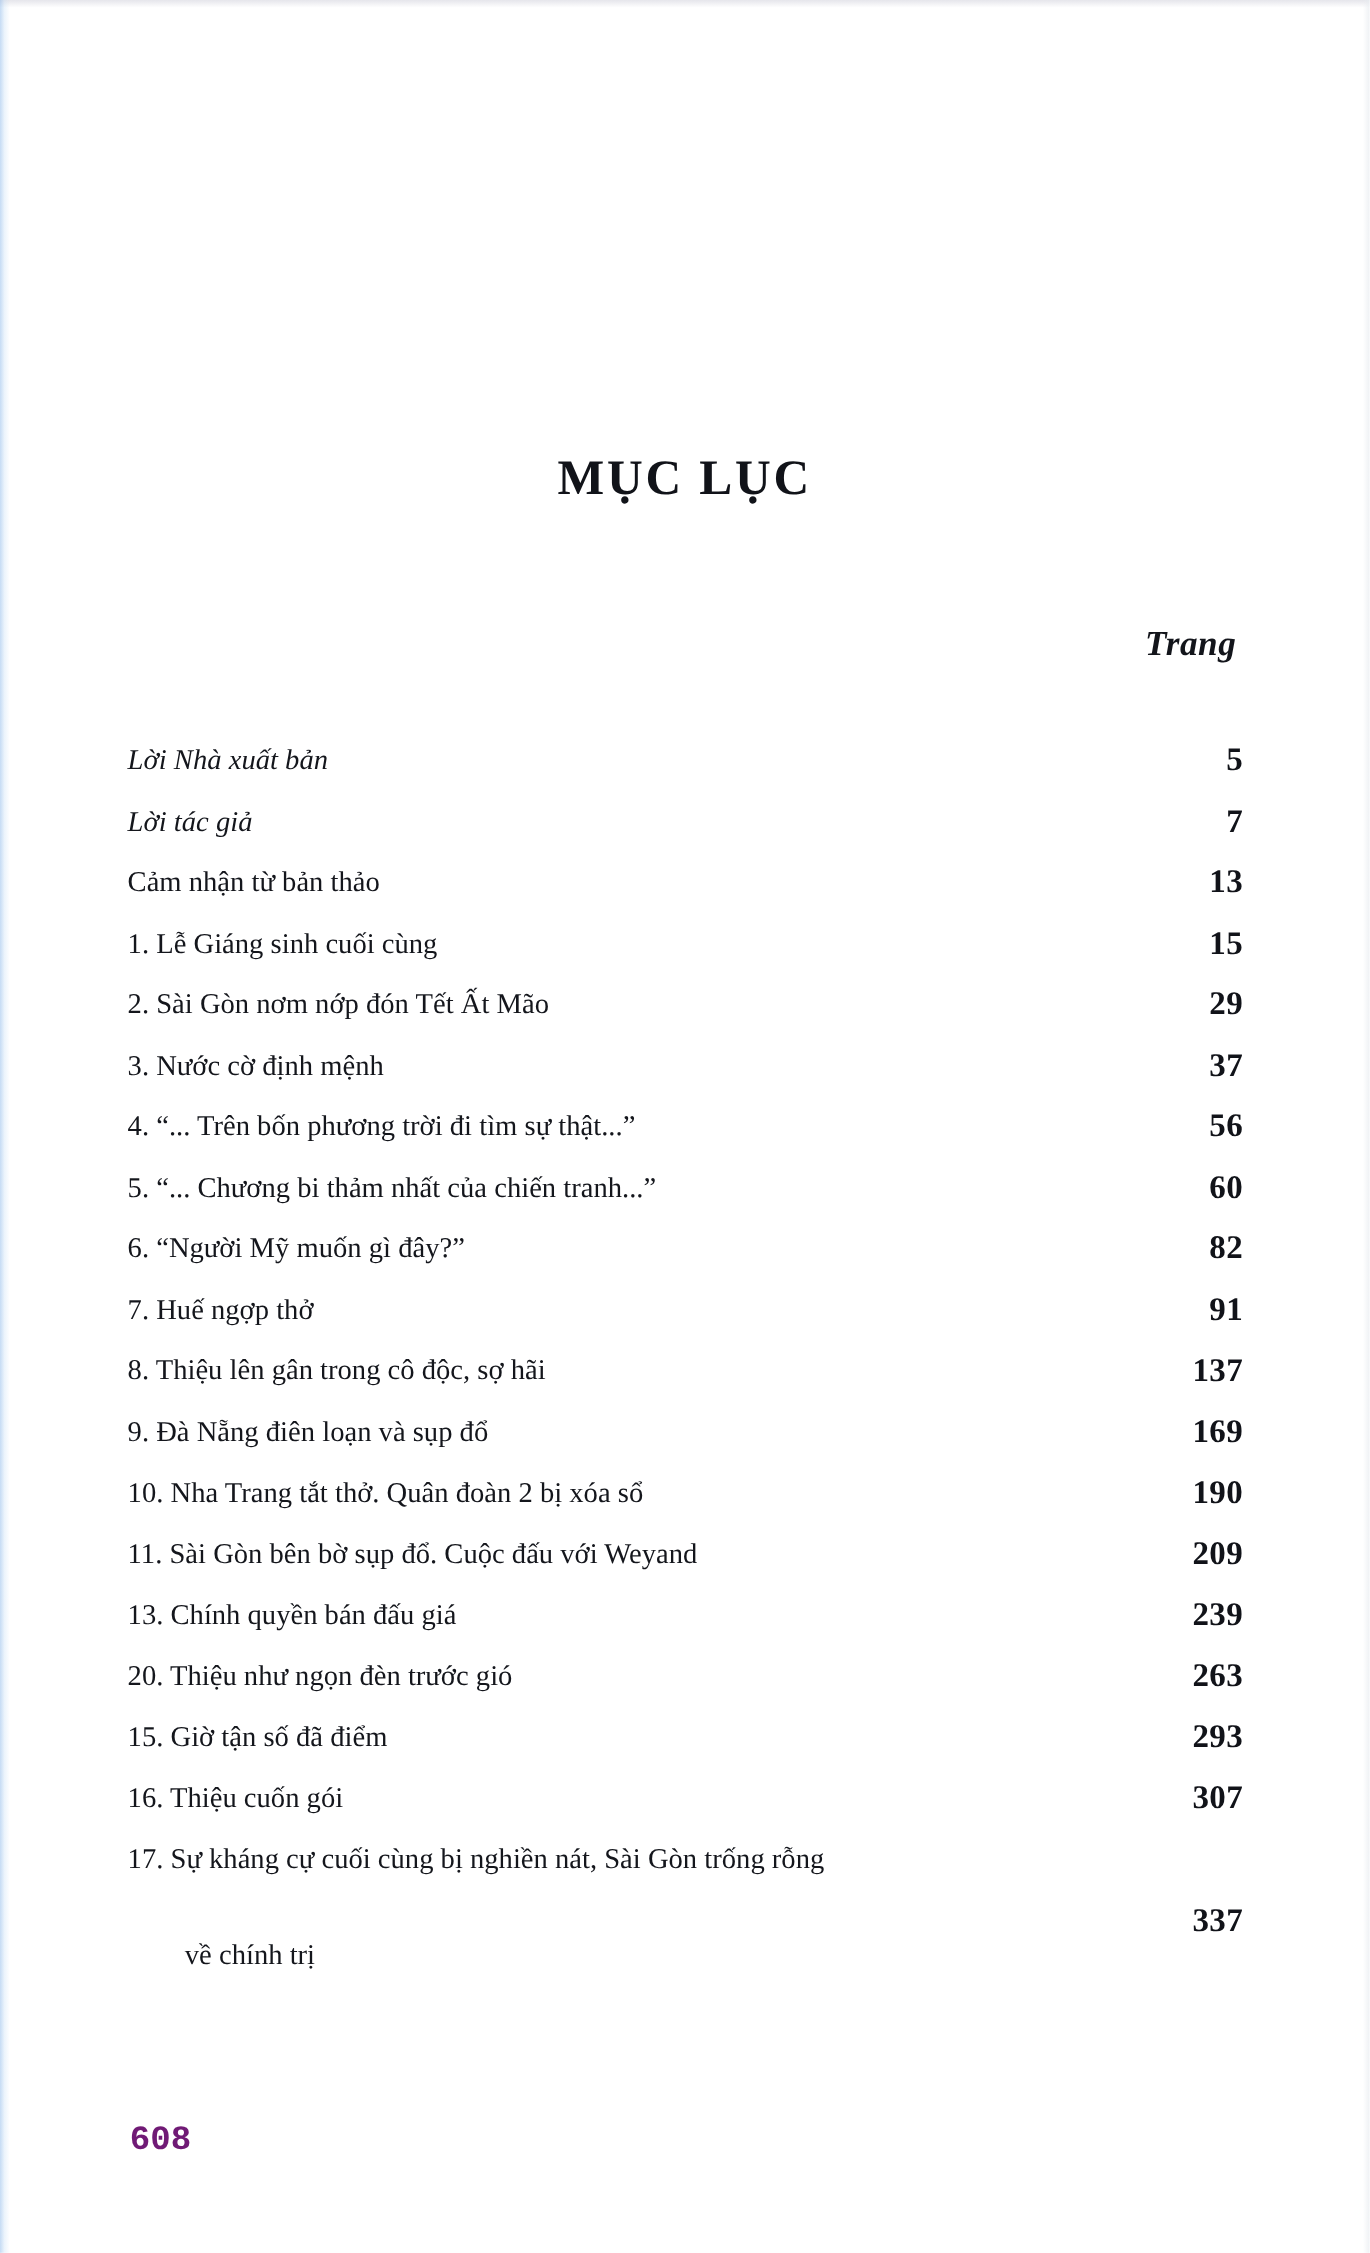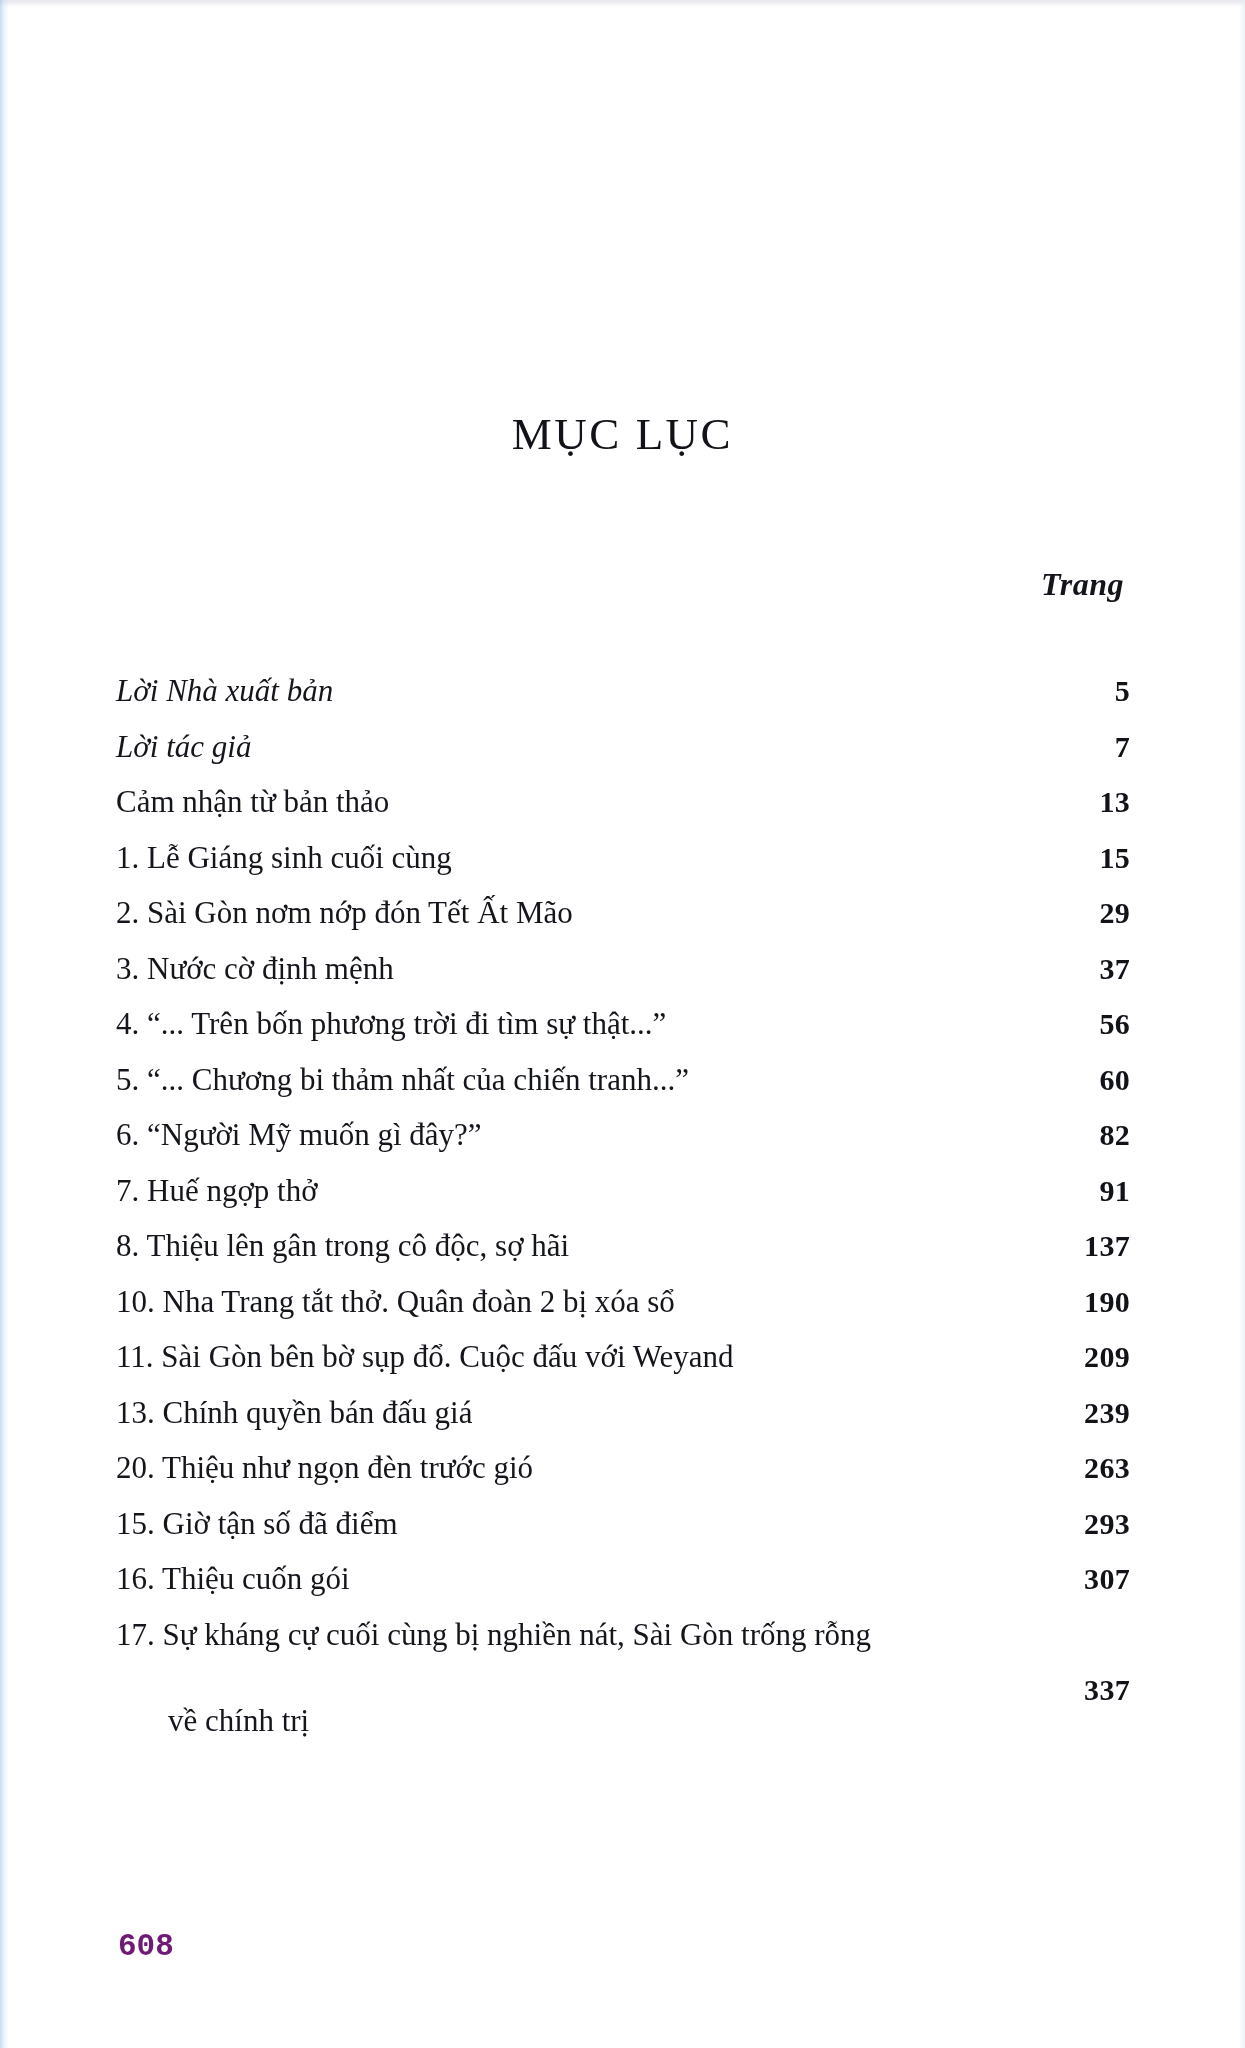--- a/index.html
+++ b/index.html
@@ -54,21 +54,21 @@
     height: 2048px;
   }
 
   #toc-title {
     position: absolute;
     left: 0;
     top: 412px;
     width: 1245px;
     text-align: center;
     font-size: 45px;
-    font-weight: normal;
+    font-weight: bold;
     letter-spacing: 2.5px;
     line-height: 1;
     color: #111319;
   }
 
   #page-col-header {
     position: absolute;
     right: 121px;
     top: 566px;
     font-size: 32px;
@@ -87,21 +87,21 @@
   }
 
   .toc-row {
     position: relative;
     height: 55.5px;
   }
   .toc-row .label {
     position: absolute;
     left: 0;
     top: 0;
-    font-size: 31px;
+    font-size: 26px;
     line-height: 38px;
     white-space: nowrap;
     color: #14161c;
   }
   .toc-row .label.italic {
     font-style: italic;
   }
   .toc-row .label.indent {
     left: 52px;
     margin-top: 31px;
@@ -181,20 +181,24 @@
       </div>
       <div class="toc-row">
         <span class="label">7. Huế ngợp thở</span>
         <span class="page">91</span>
       </div>
       <div class="toc-row">
         <span class="label">8. Thiệu lên gân trong cô độc, sợ hãi</span>
         <span class="page">137</span>
       </div>
       <div class="toc-row">
+        <span class="label">9. Đà Nẵng điên loạn và sụp đổ</span>
+        <span class="page">169</span>
+      </div>
+      <div class="toc-row">
         <span class="label">10. Nha Trang tắt thở. Quân đoàn 2 bị xóa sổ</span>
         <span class="page">190</span>
       </div>
       <div class="toc-row">
         <span class="label">11. Sài Gòn bên bờ sụp đổ. Cuộc đấu với Weyand</span>
         <span class="page">209</span>
       </div>
       <div class="toc-row">
         <span class="label">13. Chính quyền bán đấu giá</span>
         <span class="page">239</span>

